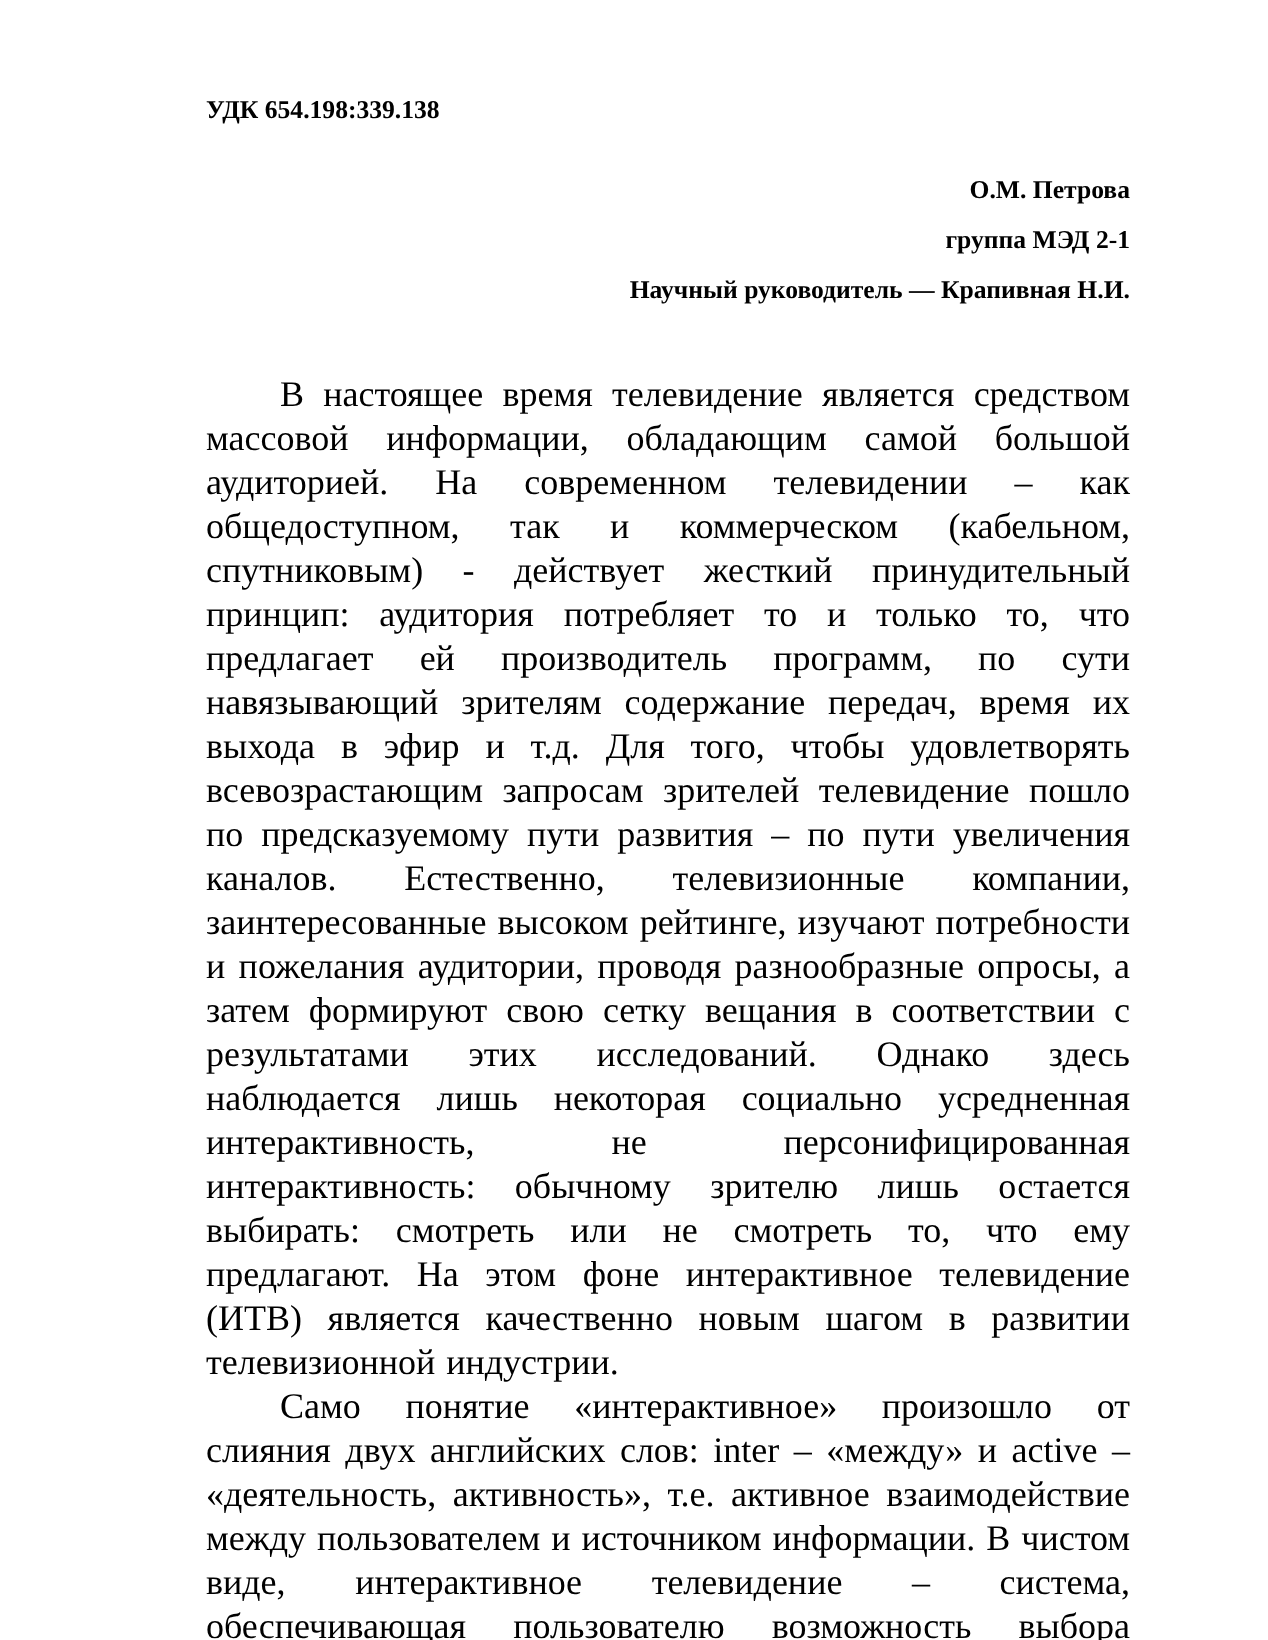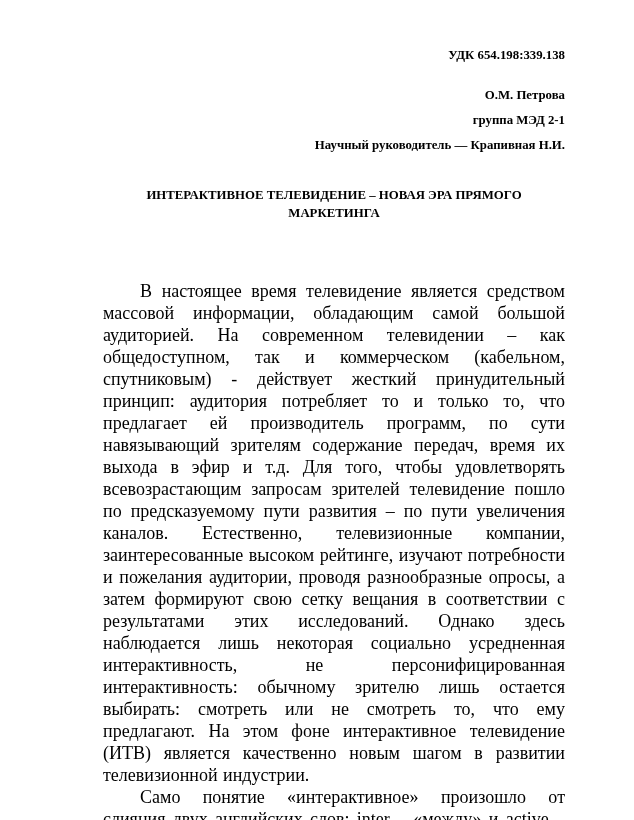--- a/index.html
+++ b/index.html
@@ -14,21 +14,21 @@
     box-sizing: border-box;
     background: #ffffff;
     color: #000000;
     font-family: "Liberation Serif", serif;
     padding: 48px 69px 30px 103px;
     overflow: hidden;
   }
   .udc {
     font-weight: bold;
     font-size: 12.8px;
-    text-align: right;
+    text-align: left;
     margin: 0 0 20px 0;
   }
   .doc-header {
     text-align: right;
     font-weight: bold;
     font-size: 12.8px;
     line-height: 25px;
     margin: 0 0 28px 0;
   }
   .doc-header .hline {
@@ -56,20 +56,19 @@
 <div class="page">
 
   <div class="udc">УДК 654.198:339.138</div>
 
   <div class="doc-header">
     <span class="hline">О.М. Петрова</span>
     <span class="hline">группа МЭД 2-1</span>
     <span class="hline">Научный руководитель —  Крапивная Н.И.</span>
   </div>
 
-  <div class="article-title">ИНТЕРАКТИВНОЕ ТЕЛЕВИДЕНИЕ – НОВАЯ ЭРА ПРЯМОГО МАРКЕТИНГА</div>
 
   <div class="body-text">
     <p>В настоящее время телевидение является средством массовой информации, обладающим самой большой аудиторией. На современном телевидении – как общедоступном, так и коммерческом (кабельном, спутниковым) - действует жесткий принудительный принцип: аудитория потребляет то и только то, что предлагает ей производитель программ, по сути навязывающий зрителям содержание передач, время их выхода в эфир и т.д. Для того, чтобы удовлетворять всевозрастающим запросам зрителей телевидение пошло по предсказуемому пути развития – по пути увеличения каналов. Естественно, телевизионные компании, заинтересованные высоком рейтинге, изучают потребности и пожелания аудитории, проводя разнообразные опросы, а затем формируют свою сетку вещания в соответствии с результатами этих исследований. Однако здесь наблюдается лишь некоторая социально усредненная интерактивность, не персонифицированная интерактивность: обычному зрителю лишь остается выбирать: смотреть или не смотреть то, что ему предлагают. На этом фоне интерактивное телевидение  (ИТВ) является качественно новым шагом в развитии телевизионной индустрии.</p>
     <p>Само понятие «интерактивное» произошло от слияния  двух английских слов: inter – «между» и active – «деятельность, активность», т.е. активное взаимодействие между пользователем и источником информации. В чистом виде, интерактивное телевидение – система, обеспечивающая пользователю возможность выбора телепередачи и времени начала ее воспроизведения. Однако   в настоящее время понятие интерактивного телевидения значительно расширилось и обычно классифицируется в зависимости от наличия дополнительных услуг, по архитектуре построения сети, по организации</p>
   </div>
 
 </div>
 
 </body></html>

